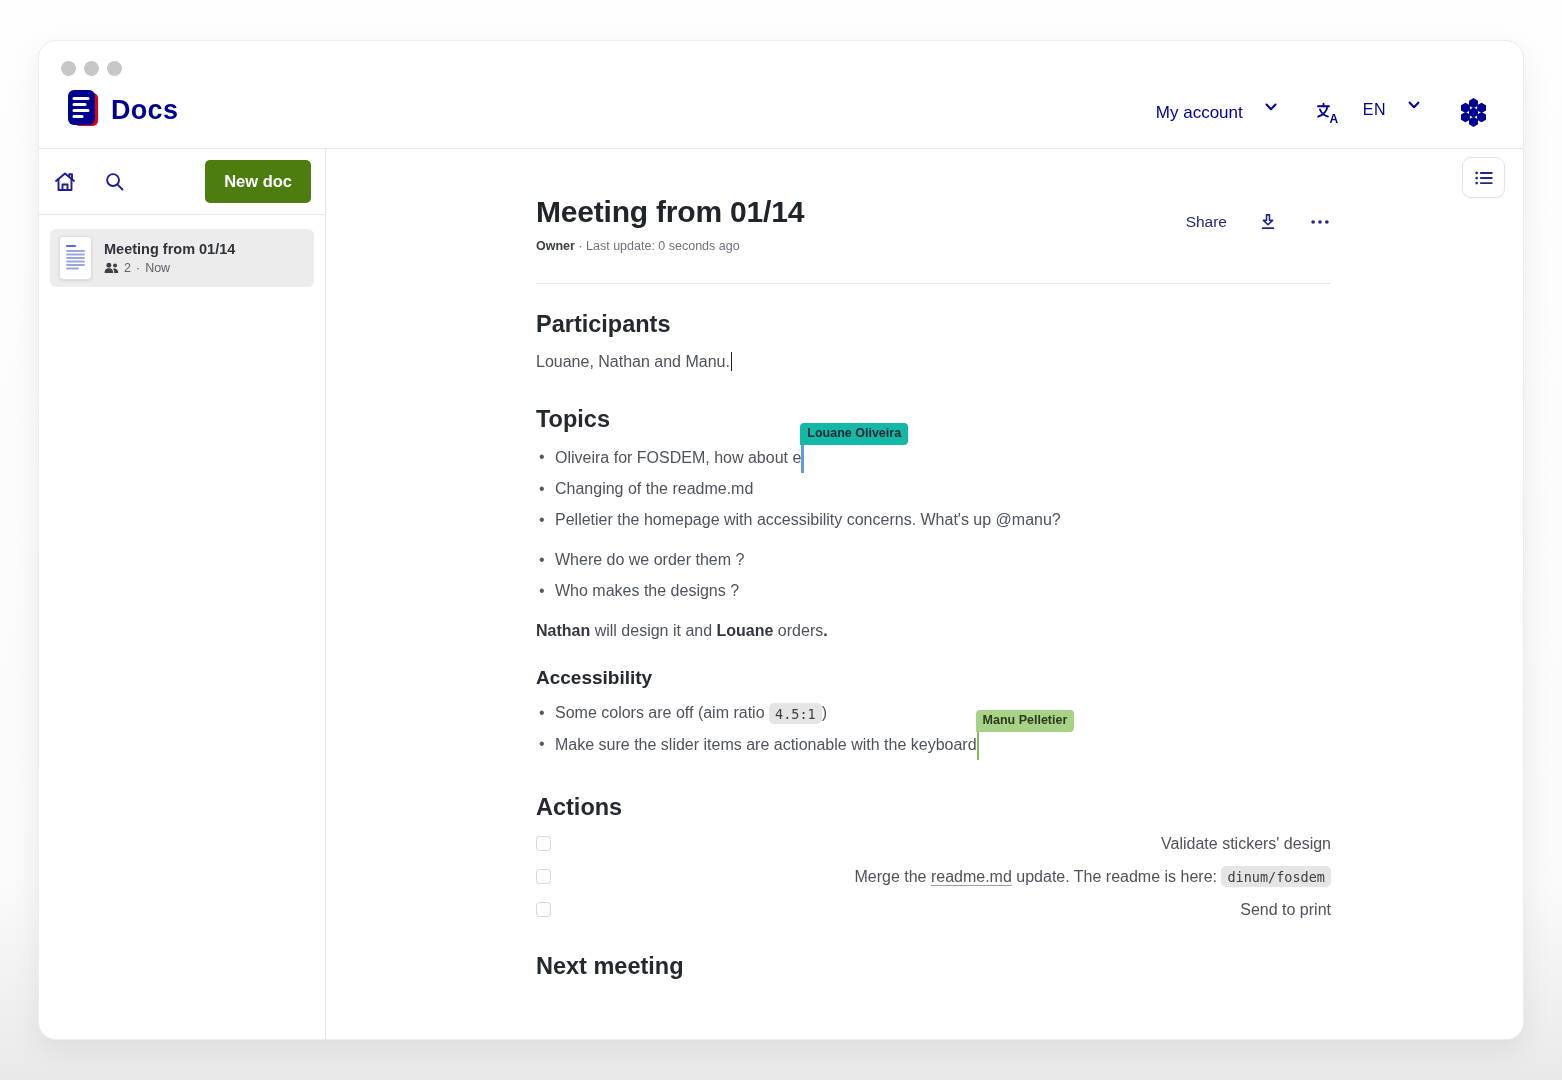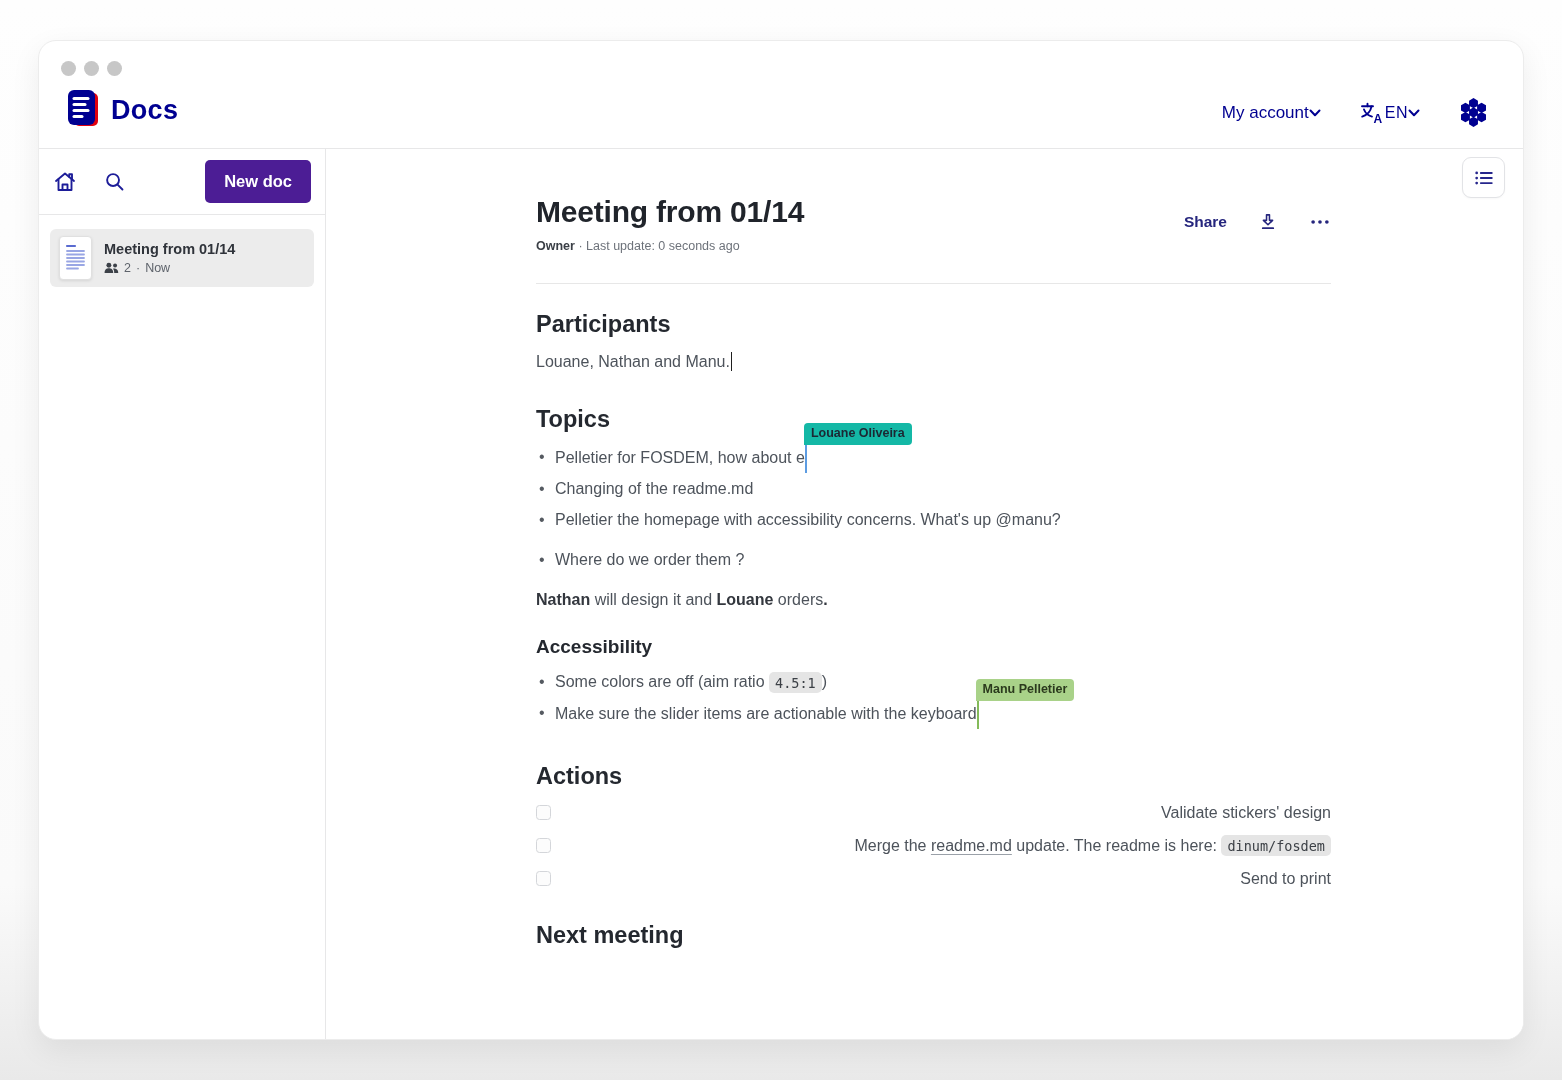--- a/index.html
+++ b/index.html
@@ -14,34 +14,34 @@
 
   
   .app-header { height:108px; flex:0 0 auto; border-bottom:1px solid #e7e7e8;
     position:relative; display:flex; align-items:flex-end;
     justify-content:space-between; padding:0 34px 16px 26px; }
   .win-dots { position:absolute; top:20px; left:22px; display:flex; gap:8px; }
   .win-dot { width:15px; height:15px; border-radius:50%; background:#c7c7c7; }
   .logo { display:flex; align-items:center; gap:10px; }
   .logo-text { font-size:27px; font-weight:bold; color:#000091; letter-spacing:.3px; }
   .header-right { display:flex; align-items:center; gap:38px; color:#000091; padding-bottom:4px; }
-  .account, .lang { display:flex; align-items:center; gap:0; cursor:pointer; }
+  .account, .lang { display:flex; gap:22px; cursor:pointer; }
   .account { font-size:17px; }
   .lang { font-size:16px; font-weight:500; letter-spacing:.5px; }
   .chev { width:12px; height:8px; }
 
   
   .app-body { flex:1; display:flex; min-height:0; }
 
   .sidebar { width:287px; flex:0 0 auto; border-right:1px solid #e7e7e8;
     display:flex; flex-direction:column; }
   .sidebar-top { height:66px; flex:0 0 auto; border-bottom:1px solid #e7e7e8;
     display:flex; align-items:center; gap:26px; padding:0 14px; }
   .icon-btn { display:flex; align-items:center; justify-content:center; cursor:pointer; background:none; border:none; }
-  .newdoc-btn { margin-left:auto; background:#4c1d95; color:#fff; border:none;
+  .newdoc-btn { margin-left:auto; background:#4d7c0f; color:#fff; border:none;
     font-family:inherit; font-size:16.5px; font-weight:bold; padding:12px 19px;
     border-radius:5px; cursor:pointer; }
   .doc-list { padding:14px 11px; }
   .doc-item { background:#ececec; border-radius:6px; padding:7px 9px;
     display:flex; align-items:center; gap:12px; cursor:pointer; }
   .doc-thumb { width:33px; height:44px; background:#fff; border:1px solid #e0e0e0;
     border-radius:4px; box-shadow:0 1px 3px rgba(0,0,0,.10);
     display:flex; align-items:center; justify-content:center; flex:0 0 auto; }
   .doc-item-title { font-size:14.5px; font-weight:bold; color:#2f333a; }
   .doc-item-sub { display:flex; align-items:center; gap:5px; margin-top:4px;
@@ -53,21 +53,21 @@
     display:flex; align-items:center; justify-content:center; cursor:pointer;
     box-shadow:0 1px 2px rgba(0,0,0,.03); }
 
   
   .doc { position:absolute; left:210px; top:46px; width:795px; }
   .doc-header { display:flex; justify-content:space-between; align-items:flex-start; }
   .doc-title { font-size:30px; font-weight:800; color:#20242b; letter-spacing:-.2px; }
   .doc-meta { margin-top:10px; font-size:12.5px; color:#6d727a; }
   .doc-meta .owner { font-weight:bold; color:#3a3f46; }
   .doc-actions { display:flex; align-items:center; gap:30px; margin-top:16px; }
-  .share-label { font-size:15.5px; font-weight:700; color:#25257d; cursor:pointer; }
+  .share-label { font-size:15.5px; font-weight:400; color:#25257d; cursor:pointer; }
   .doc-divider { height:1px; background:#e7e7e7; margin-top:30px; }
 
   .doc h2 { font-size:23.5px; font-weight:800; color:#24282f; margin-top:33px; }
   .doc h2.first { margin-top:27px; }
   .doc h3 { font-size:19px; font-weight:800; color:#24282f; margin-top:27px; }
   .doc p.body { font-size:16px; color:#4d535b; margin-top:14px; line-height:1.3; }
   .doc ul { list-style:none; margin-top:9px; padding-left:19px; }
   .doc li { position:relative; font-size:16px; color:#4d535b; padding:5.5px 0; line-height:1.25; }
   .doc li::before { content:"•"; position:absolute; left:-16px; top:5px; color:#555a61; }
   .note { font-size:16px; color:#4d535b; margin-top:15px; }
@@ -271,28 +271,29 @@
         </div>
 
         <div class="doc-divider"></div>
 
         <h2 class="first">Participants</h2>
         <p class="body"><span>Louane, Nathan and Manu.</span><span class="text-caret"></span></p>
 
         <h2>Topics</h2>
         <ul>
           <li>
-            <span>Pelletier for FOSDEM, how about e</span><span class="collab collab-blue"><span class="caret"></span><span class="collab-label">Louane Oliveira</span></span>
+            <span>Oliveira for FOSDEM, how about e</span><span class="collab collab-blue"><span class="caret"></span><span class="collab-label">Louane Oliveira</span></span>
           </li>
           <li>Changing of the readme.md</li>
           <li>Pelletier the homepage with accessibility concerns. What's up @manu?</li>
         </ul>
 
         <ul>
           <li>Where do we order them ?</li>
+          <li>Who makes the designs ?</li>
         </ul>
         <p class="note"><b>Nathan</b><span> will design it and </span><b>Louane</b><span> orders</span><b>.</b></p>
 
         <h3>Accessibility</h3>
         <ul>
           <li>
             <span>Some colors are off (aim ratio </span><code class="chip">4.5:1</code><span>)</span>
           </li>
           <li>
             <span>Make sure the slider items are actionable with the keyboard</span><span class="collab collab-green"><span class="caret"></span><span class="collab-label">Manu Pelletier</span></span>

